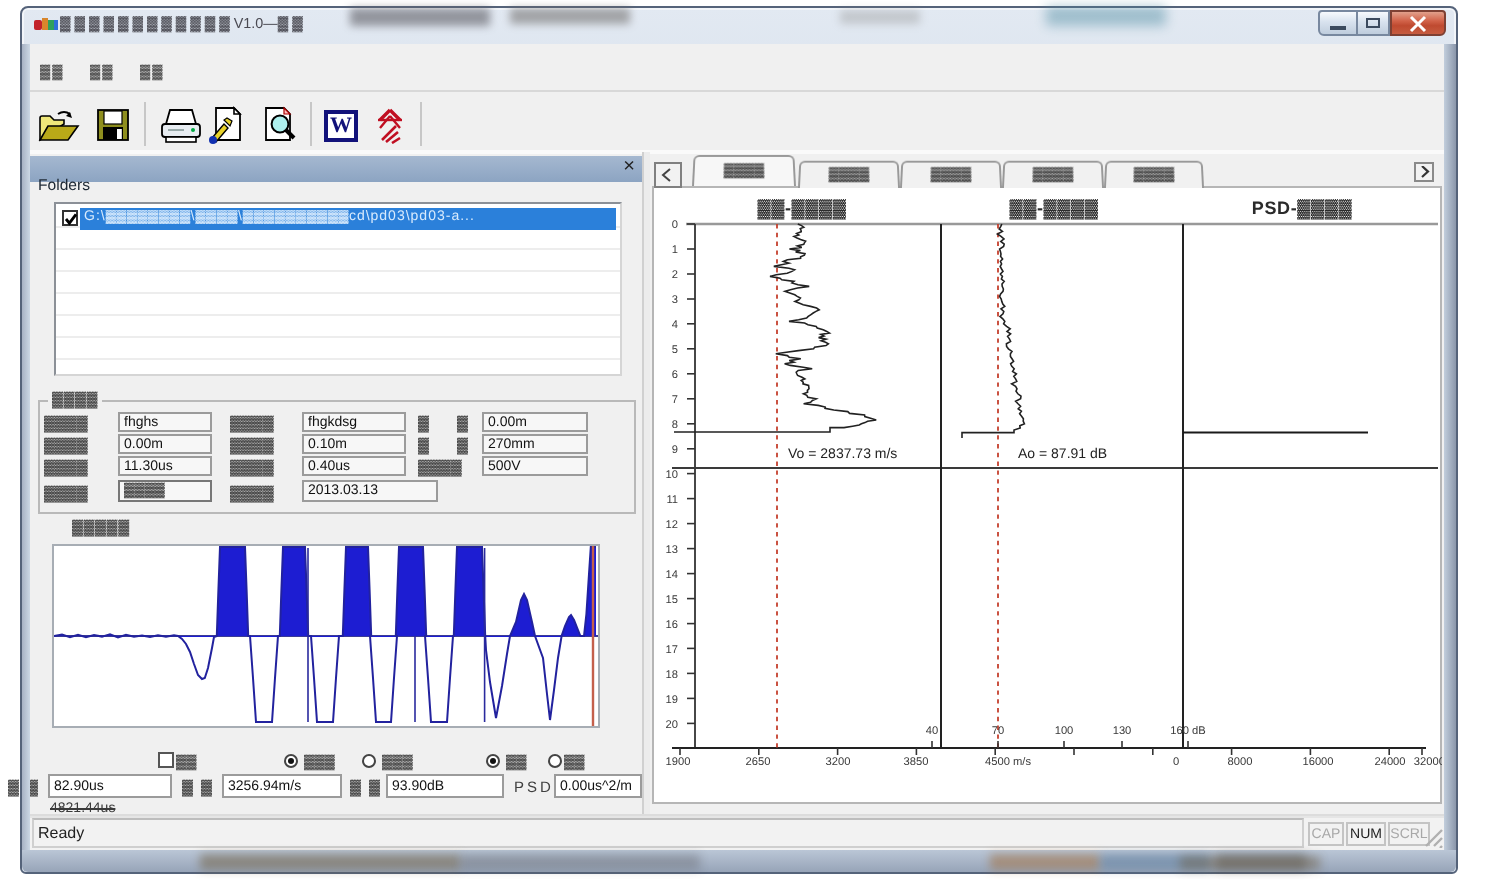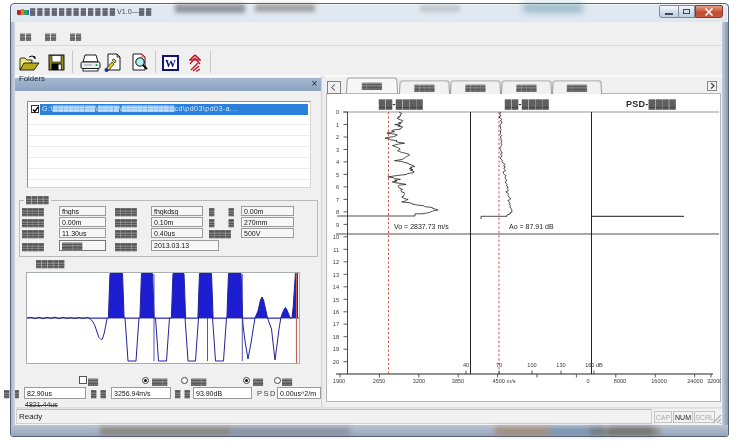--- a/index.html
+++ b/index.html
@@ -90,21 +90,21 @@
 <g stroke="#c00f22" fill="none" stroke-width="1.7">
 <path d="M9 1 L4 6 M9 1 L14 6"></path>
 <path d="M3 6 L15 6" stroke-width="1.2"></path>
 <path d="M9 4 L4 10 M9 4 L14 10" stroke-width="1.2"></path>
 <path d="M12 9 L5 16 M13 12 L7 17 M14 15 L10 17.5" stroke-width="1.3"></path>
 </g>
 </svg>
 
 <div class="a" style="left:15px;top:75px;width:707px;height:2px;background:#fafafa"></div>
 <div class="a" style="left:15px;top:78px;width:307px;height:12.5px;background:linear-gradient(#a5b8d0,#8ca4c2)"></div>
-<div class="a" style="left:19px;top:74px;font-size:7.8px;color:#1c2733">Folders</div>
+<div class="a" style="left:19px;top:88px;font-size:7.8px;color:#1c2733">Folders</div>
 <div class="a" style="left:308px;top:78px;width:13px;height:12px;font-size:10px;color:#222;text-align:center;line-height:11px">×</div>
 
 <div class="a" style="left:27px;top:101px;width:284px;height:87px;background:#fff;border:1px solid #8b9097;border-right-color:#d5d5d5;border-bottom-color:#d5d5d5"></div>
 <div class="a" style="left:28px;top:112.5px;width:282px;height:1px;background:#ededed"></div>
 <div class="a" style="left:28px;top:123.5px;width:282px;height:1px;background:#ededed"></div>
 <div class="a" style="left:28px;top:134.5px;width:282px;height:1px;background:#ededed"></div>
 <div class="a" style="left:28px;top:145.5px;width:282px;height:1px;background:#ededed"></div>
 <div class="a" style="left:28px;top:156.5px;width:282px;height:1px;background:#ededed"></div>
 <div class="a" style="left:28px;top:167.5px;width:282px;height:1px;background:#ededed"></div>
 <div class="a" style="left:28px;top:178.5px;width:282px;height:1px;background:#ededed"></div>

